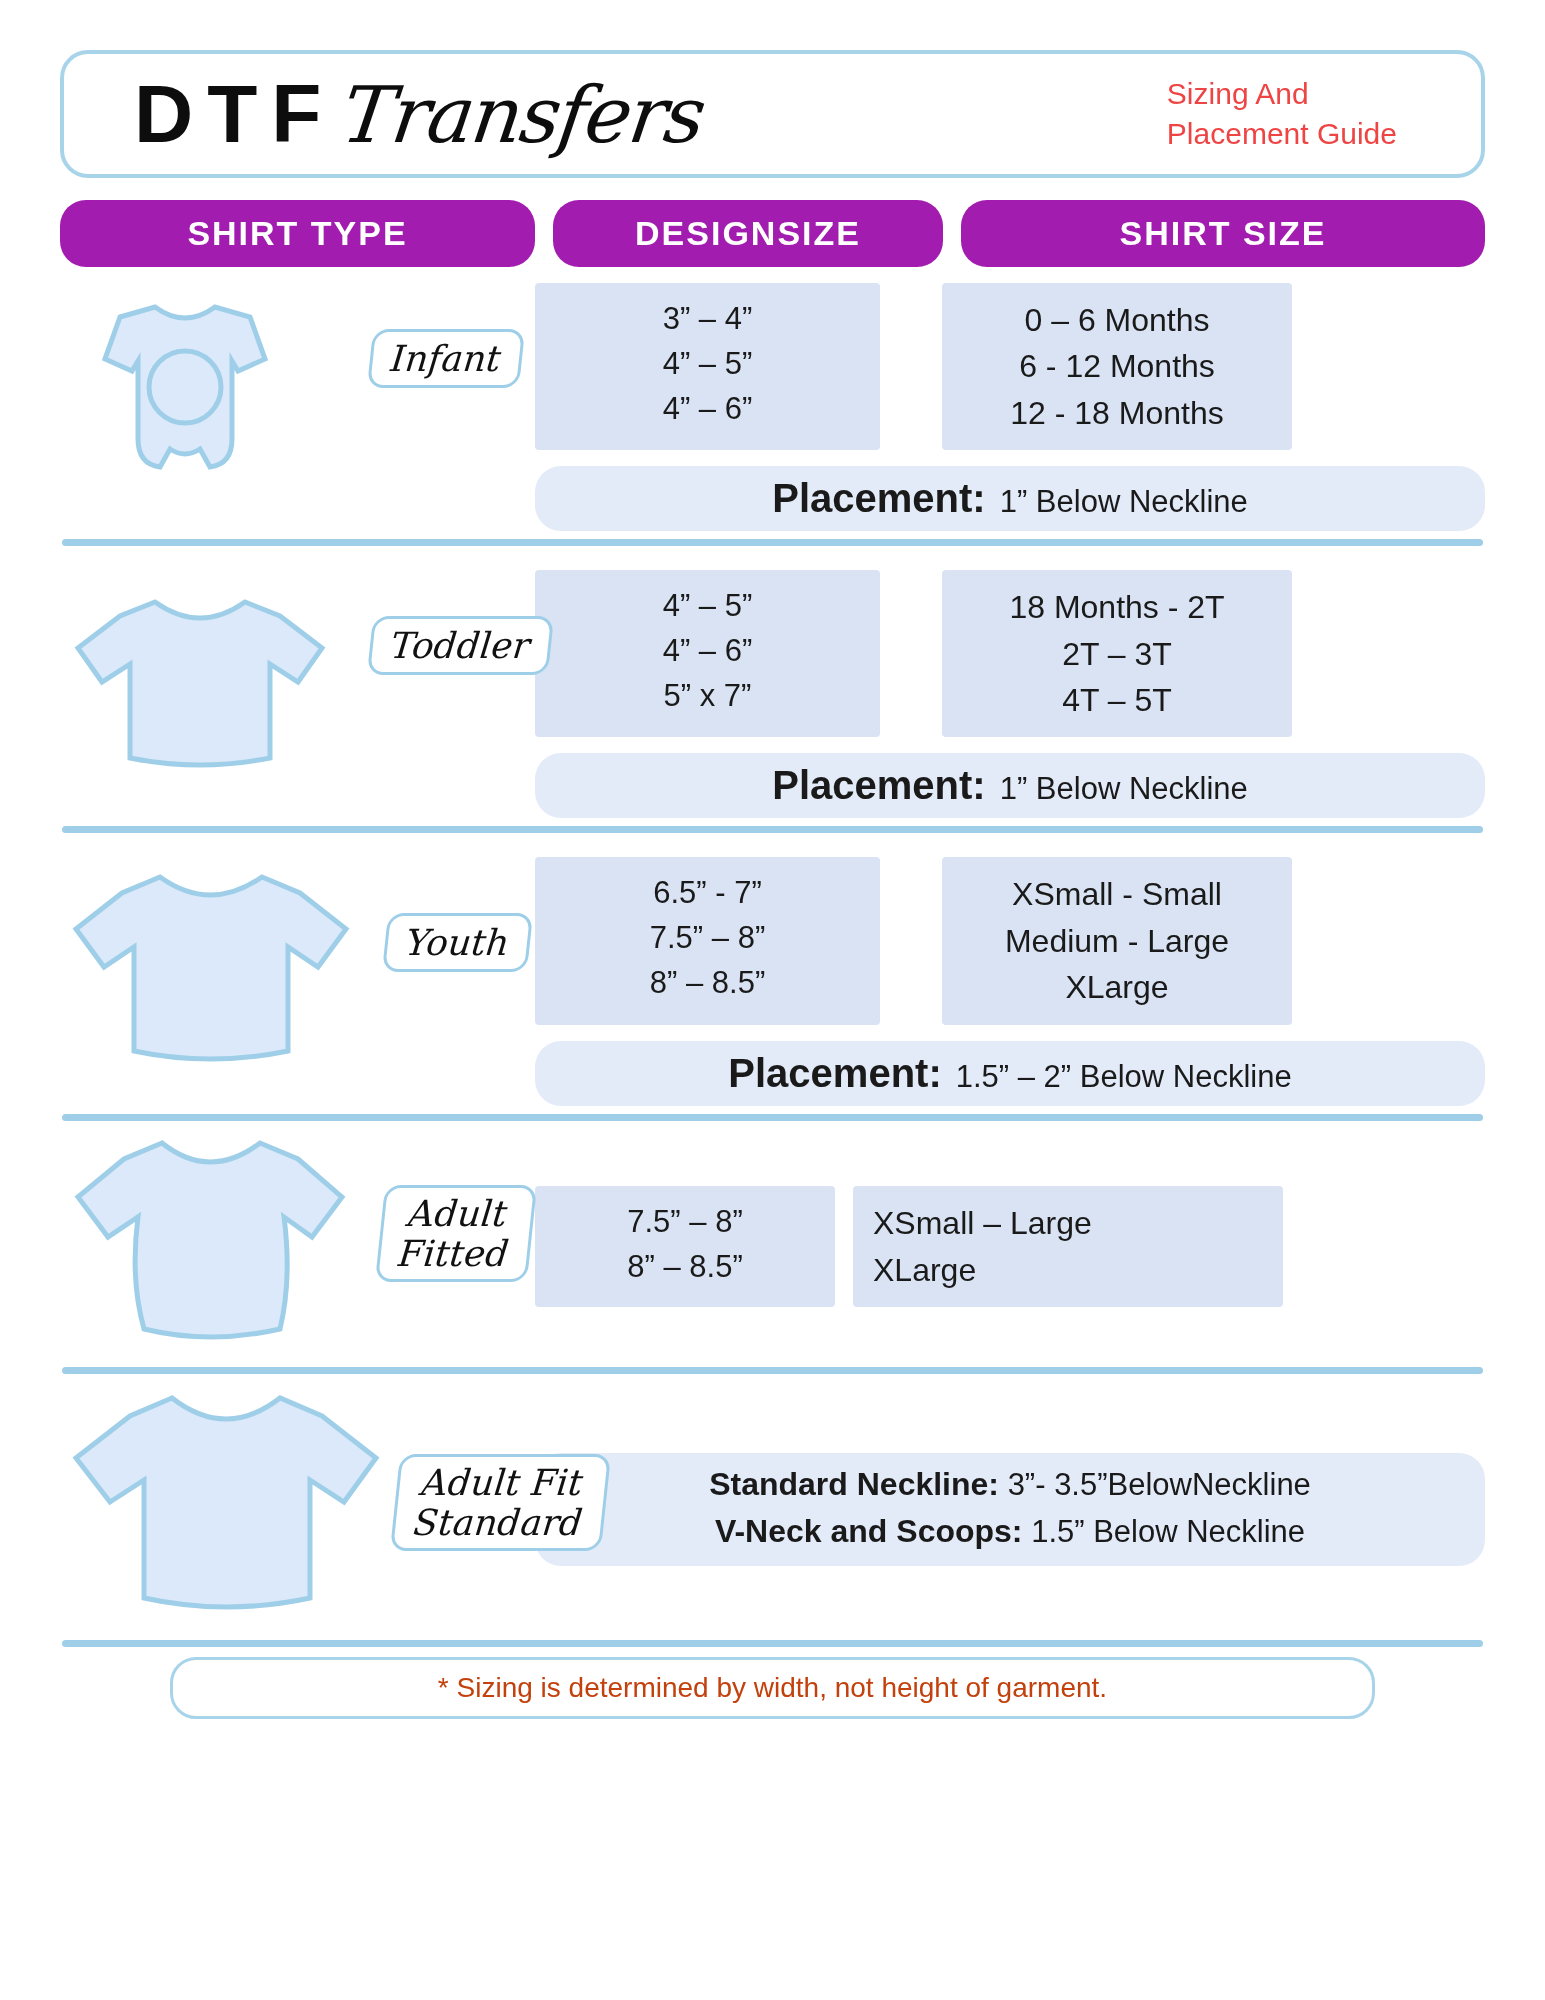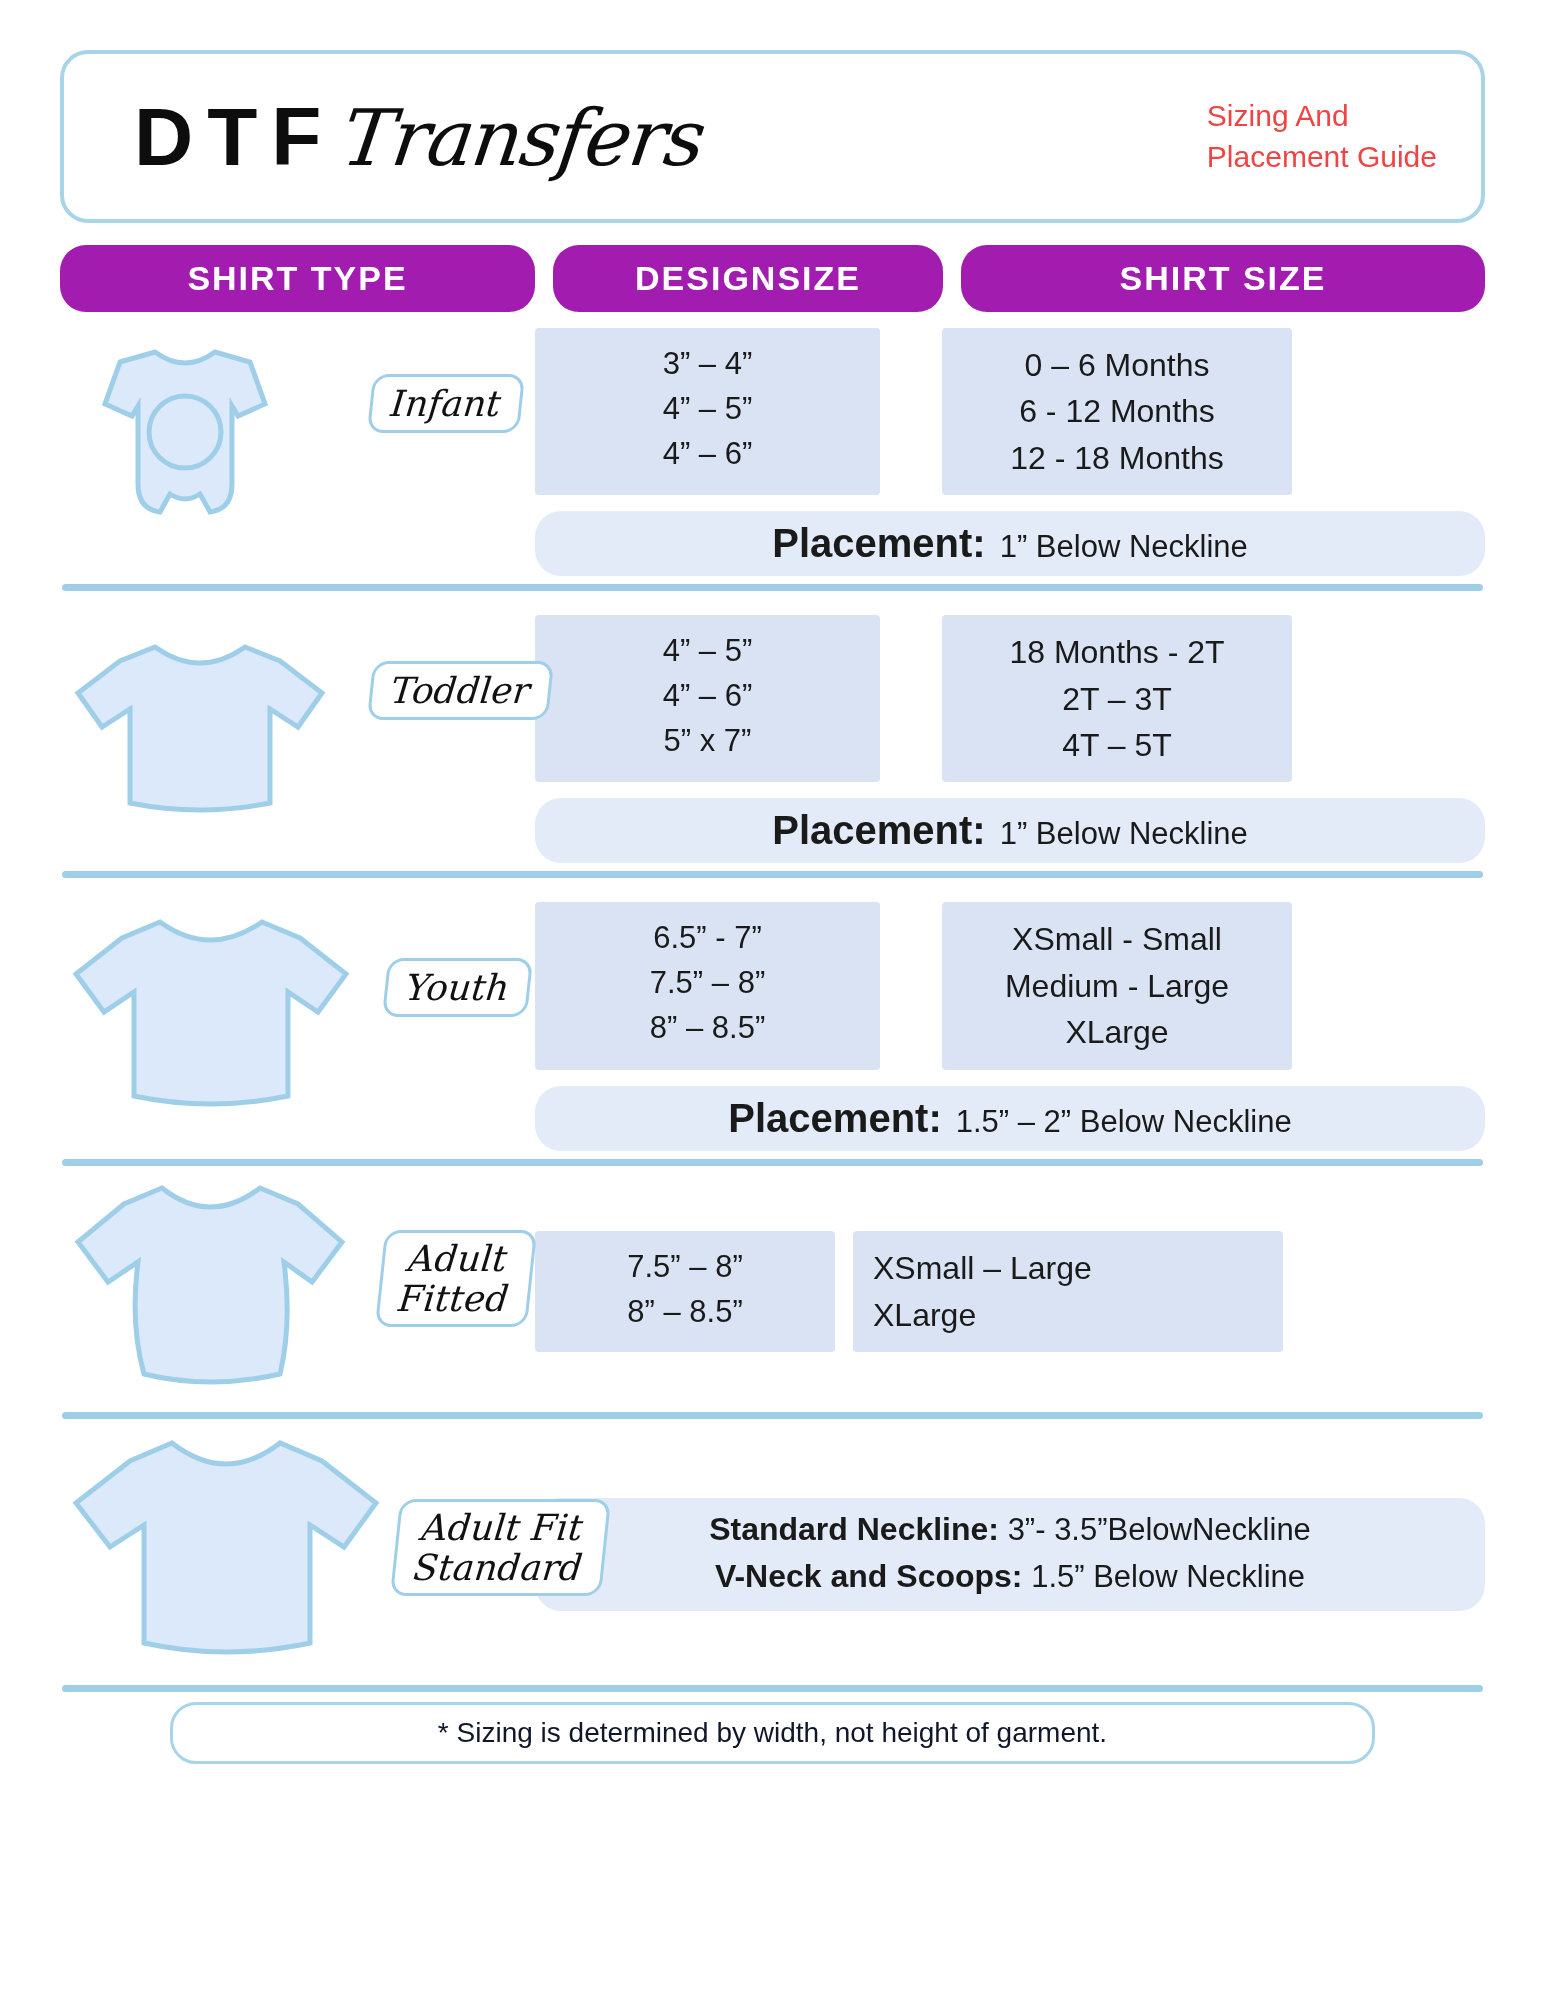--- a/index.html
+++ b/index.html
@@ -15,27 +15,27 @@
     position: relative;
     width: 1545px;
     height: 2000px;
     padding: 40px 50px 0 50px;
   }
 
   
   .header {
     position: relative;
     margin: 10px 10px 0 10px;
-    height: 173px;
+    height: 128px;
     border: 4px solid #a8d4ea;
     border-radius: 28px;
     display: flex;
     align-items: center;
     justify-content: space-between;
-    padding: 0 24px 0 70px;
+    padding: 0 64px 0 70px;
   }
   .brand { display: flex; align-items: baseline; }
   .brand-dtf {
     font-family: "Liberation Sans", sans-serif;
     font-weight: bold;
     font-size: 82px;
     letter-spacing: 14px;
     color: #0d0d0d;
   }
   .brand-script {
@@ -179,21 +179,21 @@
   .onesie, .tee { fill: #dbe9fa; stroke: #9fcfe8; stroke-width: 5; }
 
   
   .footer {
     margin: 10px 120px 0 120px;
     border: 3px solid #a8d4ea;
     border-radius: 26px;
     text-align: center;
     font-size: 28px;
     padding: 12px 0;
-    color: #0f172a;
+    color: #c2410c;
   }
 </style>
 </head>
 <body>
 
 <div class="page">
 
   <div class="header">
     <div class="brand">
       <span class="brand-dtf">DTF</span>

